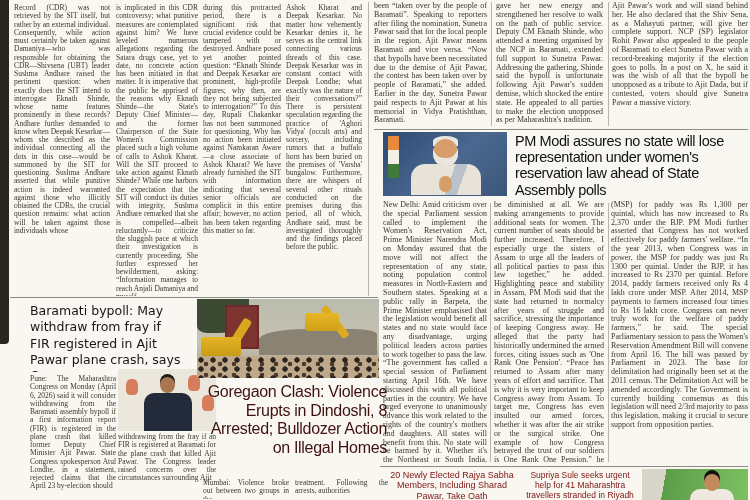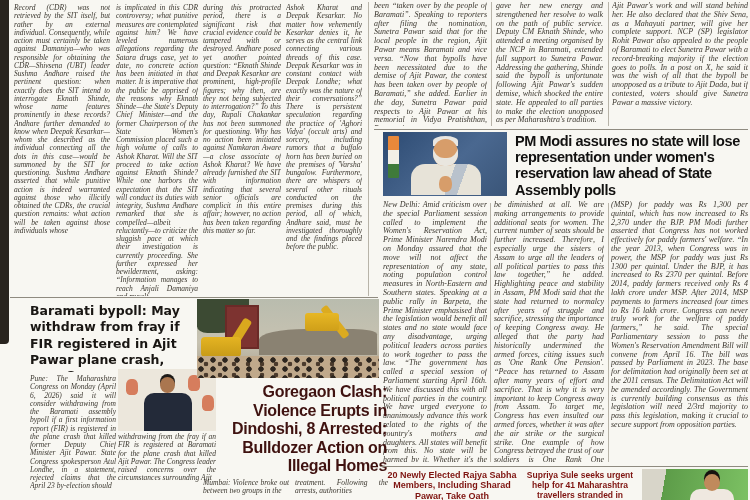--- a/index.html
+++ b/index.html
@@ -1,23 +1,23 @@
 <!DOCTYPE html>
 <html><head>
 <meta charset="utf-8">
 <style>
   html,body{margin:0;padding:0;background:#d8d6d0;}
   .page{position:relative;width:750px;height:500px;background:#f8f7f2;overflow:hidden;
         font-family:"Liberation Serif",serif;color:#36322b;}
   .edge{position:absolute;left:0;top:0;width:9px;height:344px;background:#29251f;border-radius:0 0 4px 0;}
-  .col{position:absolute;font-size:7.5px;line-height:1.1;text-align:justify;overflow:hidden;color:#3a362e;font-style:italic;}
+  .col{position:absolute;font-size:7.5px;line-height:1.1;text-align:justify;overflow:hidden;color:#3a362e;}
   .colm{font-size:8px;}
   .rule-v{position:absolute;width:1px;background:#b8b4a9;}
   .rule-h{position:absolute;height:1px;background:#8f8b80;}
-  .hl{position:absolute;font-family:"Liberation Sans",sans-serif;font-weight:bold;overflow:hidden;}
+  .hl{position:absolute;font-family:"Liberation Sans",sans-serif;font-weight:normal;overflow:hidden;}
   .hl-pm{font-size:14.5px;line-height:1.12;letter-spacing:-0.4px;color:#121110;}
   .hl-bar{font-family:"DejaVu Sans",sans-serif;font-size:12.5px;line-height:1.3;color:#191613;}
   .hl-gor{font-size:16px;line-height:1.16;letter-spacing:-0.3px;color:#3f1210;text-align:right;}
   .hl-red{color:#7e1410;text-align:center;}
   .hl-rs{font-size:9px;line-height:1.15;}
   .hl-ss{font-size:8.5px;line-height:1.2;}
   .photo{position:absolute;overflow:hidden;}
   
   .ph-modi{background:linear-gradient(135deg,#2c4a72,#4a6890 55%,#3a5578);}
   .modi-flag{position:absolute;left:5px;top:4px;width:11px;height:42px;

